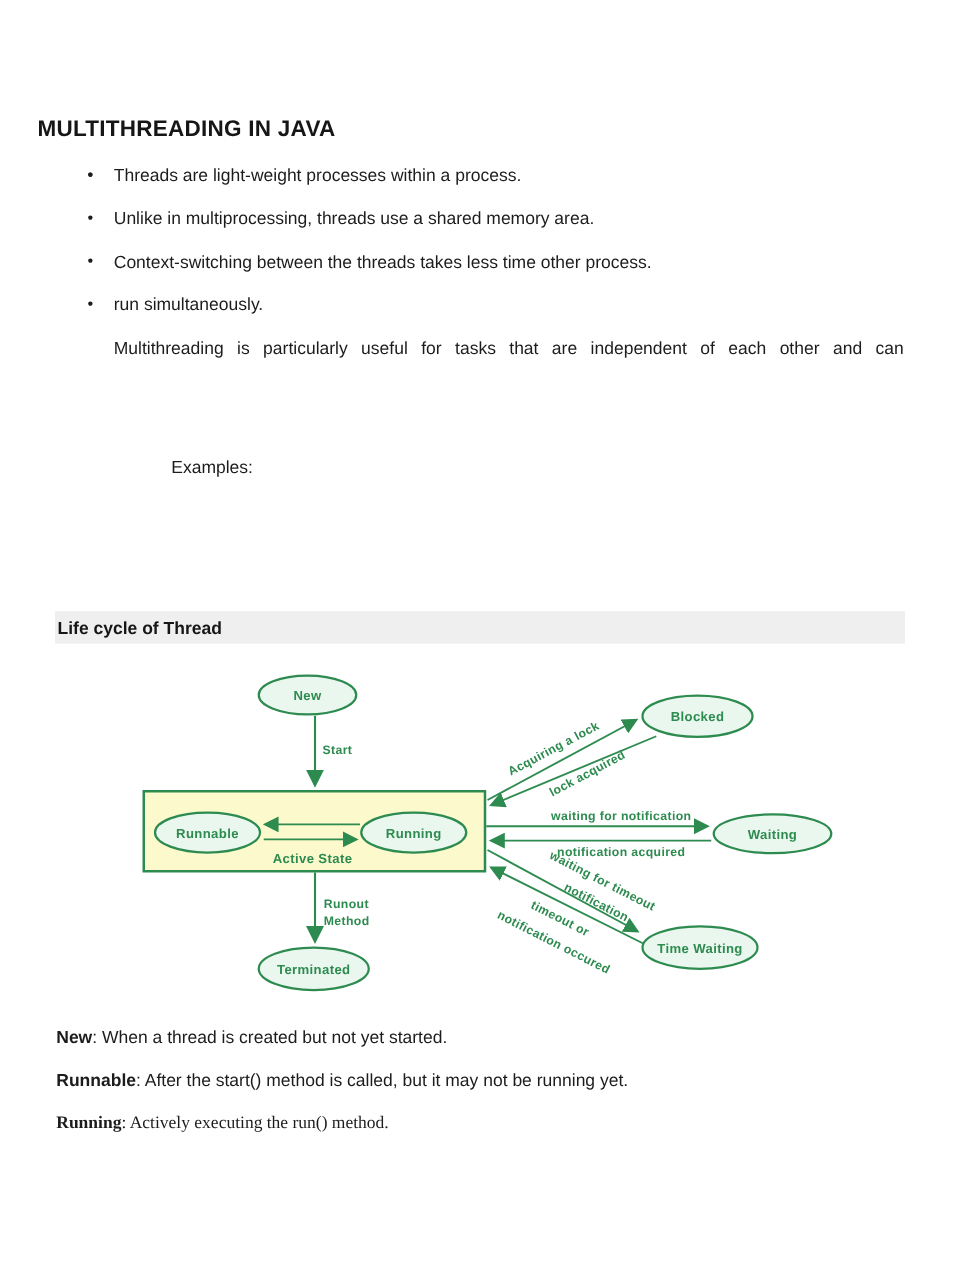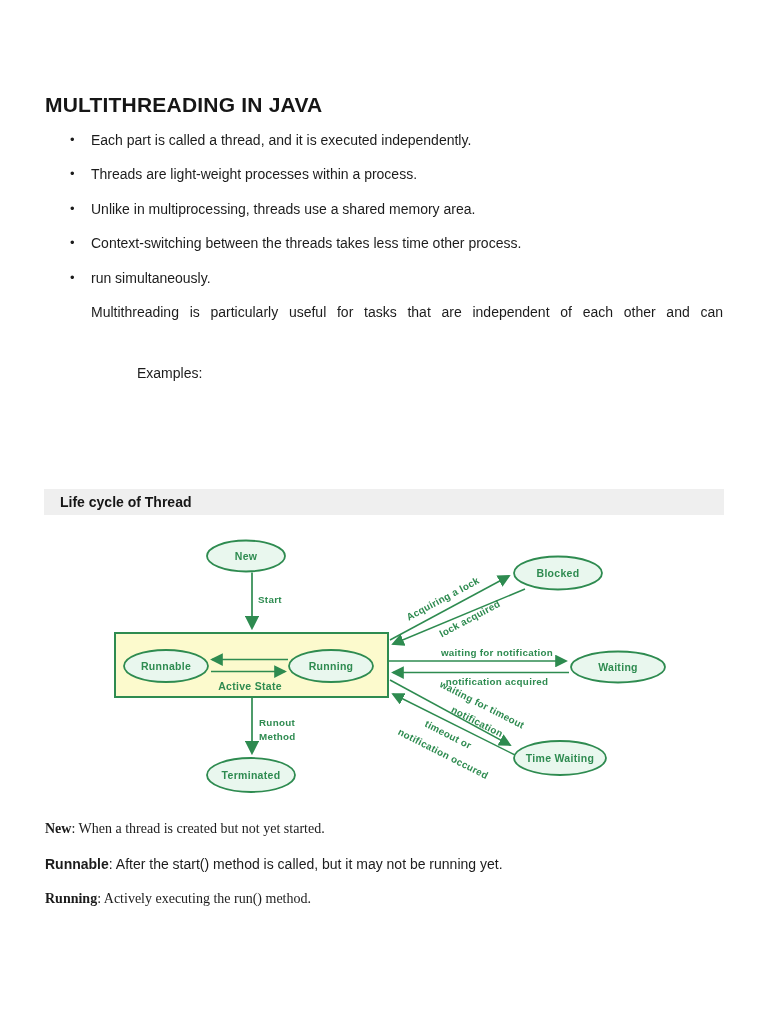--- a/index.html
+++ b/index.html
@@ -1,48 +1,47 @@
 <!DOCTYPE html>
 <html><head>
 <meta charset="utf-8">
 <style>
   html,body{margin:0;padding:0;background:#ffffff;}
   .page{position:relative;width:768px;height:1024px;background:#ffffff;overflow:hidden;
         font-family:"Liberation Sans",sans-serif;color:#1c1c1c;}
-  .title{position:absolute;left:45px;top:93px;margin:0;font-size:21px;font-weight:bold;
+  .title{position:absolute;left:30px;top:93px;margin:0;font-size:18px;font-weight:bold;
          letter-spacing:.2px;color:#161616;}
   .bullets{position:absolute;left:68px;top:123px;width:655px;font-size:14px;line-height:34.4px;}
   .bullet{position:relative;padding-left:23px;}
   .marker{position:absolute;left:2px;top:0;font-size:13px;}
   .line{text-align:left;}
   .line.just{text-align:justify;text-align-last:justify;}
   .examples-label{position:absolute;left:137px;top:363px;font-size:14px;line-height:20px;text-align:right;}
   .checks{position:absolute;left:160px;top:396px;font-size:14px;line-height:24.5px;width:520px;}
   .check-item .check{display:inline-block;width:21px;color:#2b2b2b;}
   .section-bar{position:absolute;left:44px;top:489px;width:680px;height:26px;background:#efefef;}
-  .section-bar span{display:block;padding-left:16px;font-size:14px;font-weight:bold;line-height:26px;color:#161616;}
+  .section-bar span{display:block;padding-left:2px;font-size:14px;font-weight:bold;line-height:26px;color:#161616;}
   .diagram{position:absolute;left:100px;top:530px;width:580px;height:270px;}
   .diagram text{fill:#2e8b50;font-family:"Liberation Sans",sans-serif;font-weight:bold;letter-spacing:.3px;}
   .node-label{font-size:10.5px;}
   .edge-label{font-size:9.8px;}
   .defs-block .def{position:absolute;left:45px;font-size:14px;line-height:18px;}
   .def b{font-weight:bold;}
-  .def-0{top:820px;font-family:Liberation Serif, serif;} .def-1{top:855px;} .def-2{top:890px;font-family:Liberation Serif, serif;}
+  .def-0{top:820px;} .def-1{top:855px;} .def-2{top:890px;font-family:Liberation Serif, serif;}
 </style>
 </head>
 <body>
 
 <div class="page">
 
   <h1 class="title">MULTITHREADING IN JAVA</h1>
 
   <div class="bullets">
     <div class="bullet">
       <span class="marker">•</span>
-      <div class="line">Each part is called a thread, and it is executed independently.</div>
     </div>
     <div class="bullet">
       <span class="marker">•</span>
       <div class="line">Threads are light-weight processes within a process.</div>
     </div>
     <div class="bullet">
       <span class="marker">•</span>
       <div class="line">Unlike in multiprocessing, threads use a shared memory area.</div>
     </div>
     <div class="bullet">

